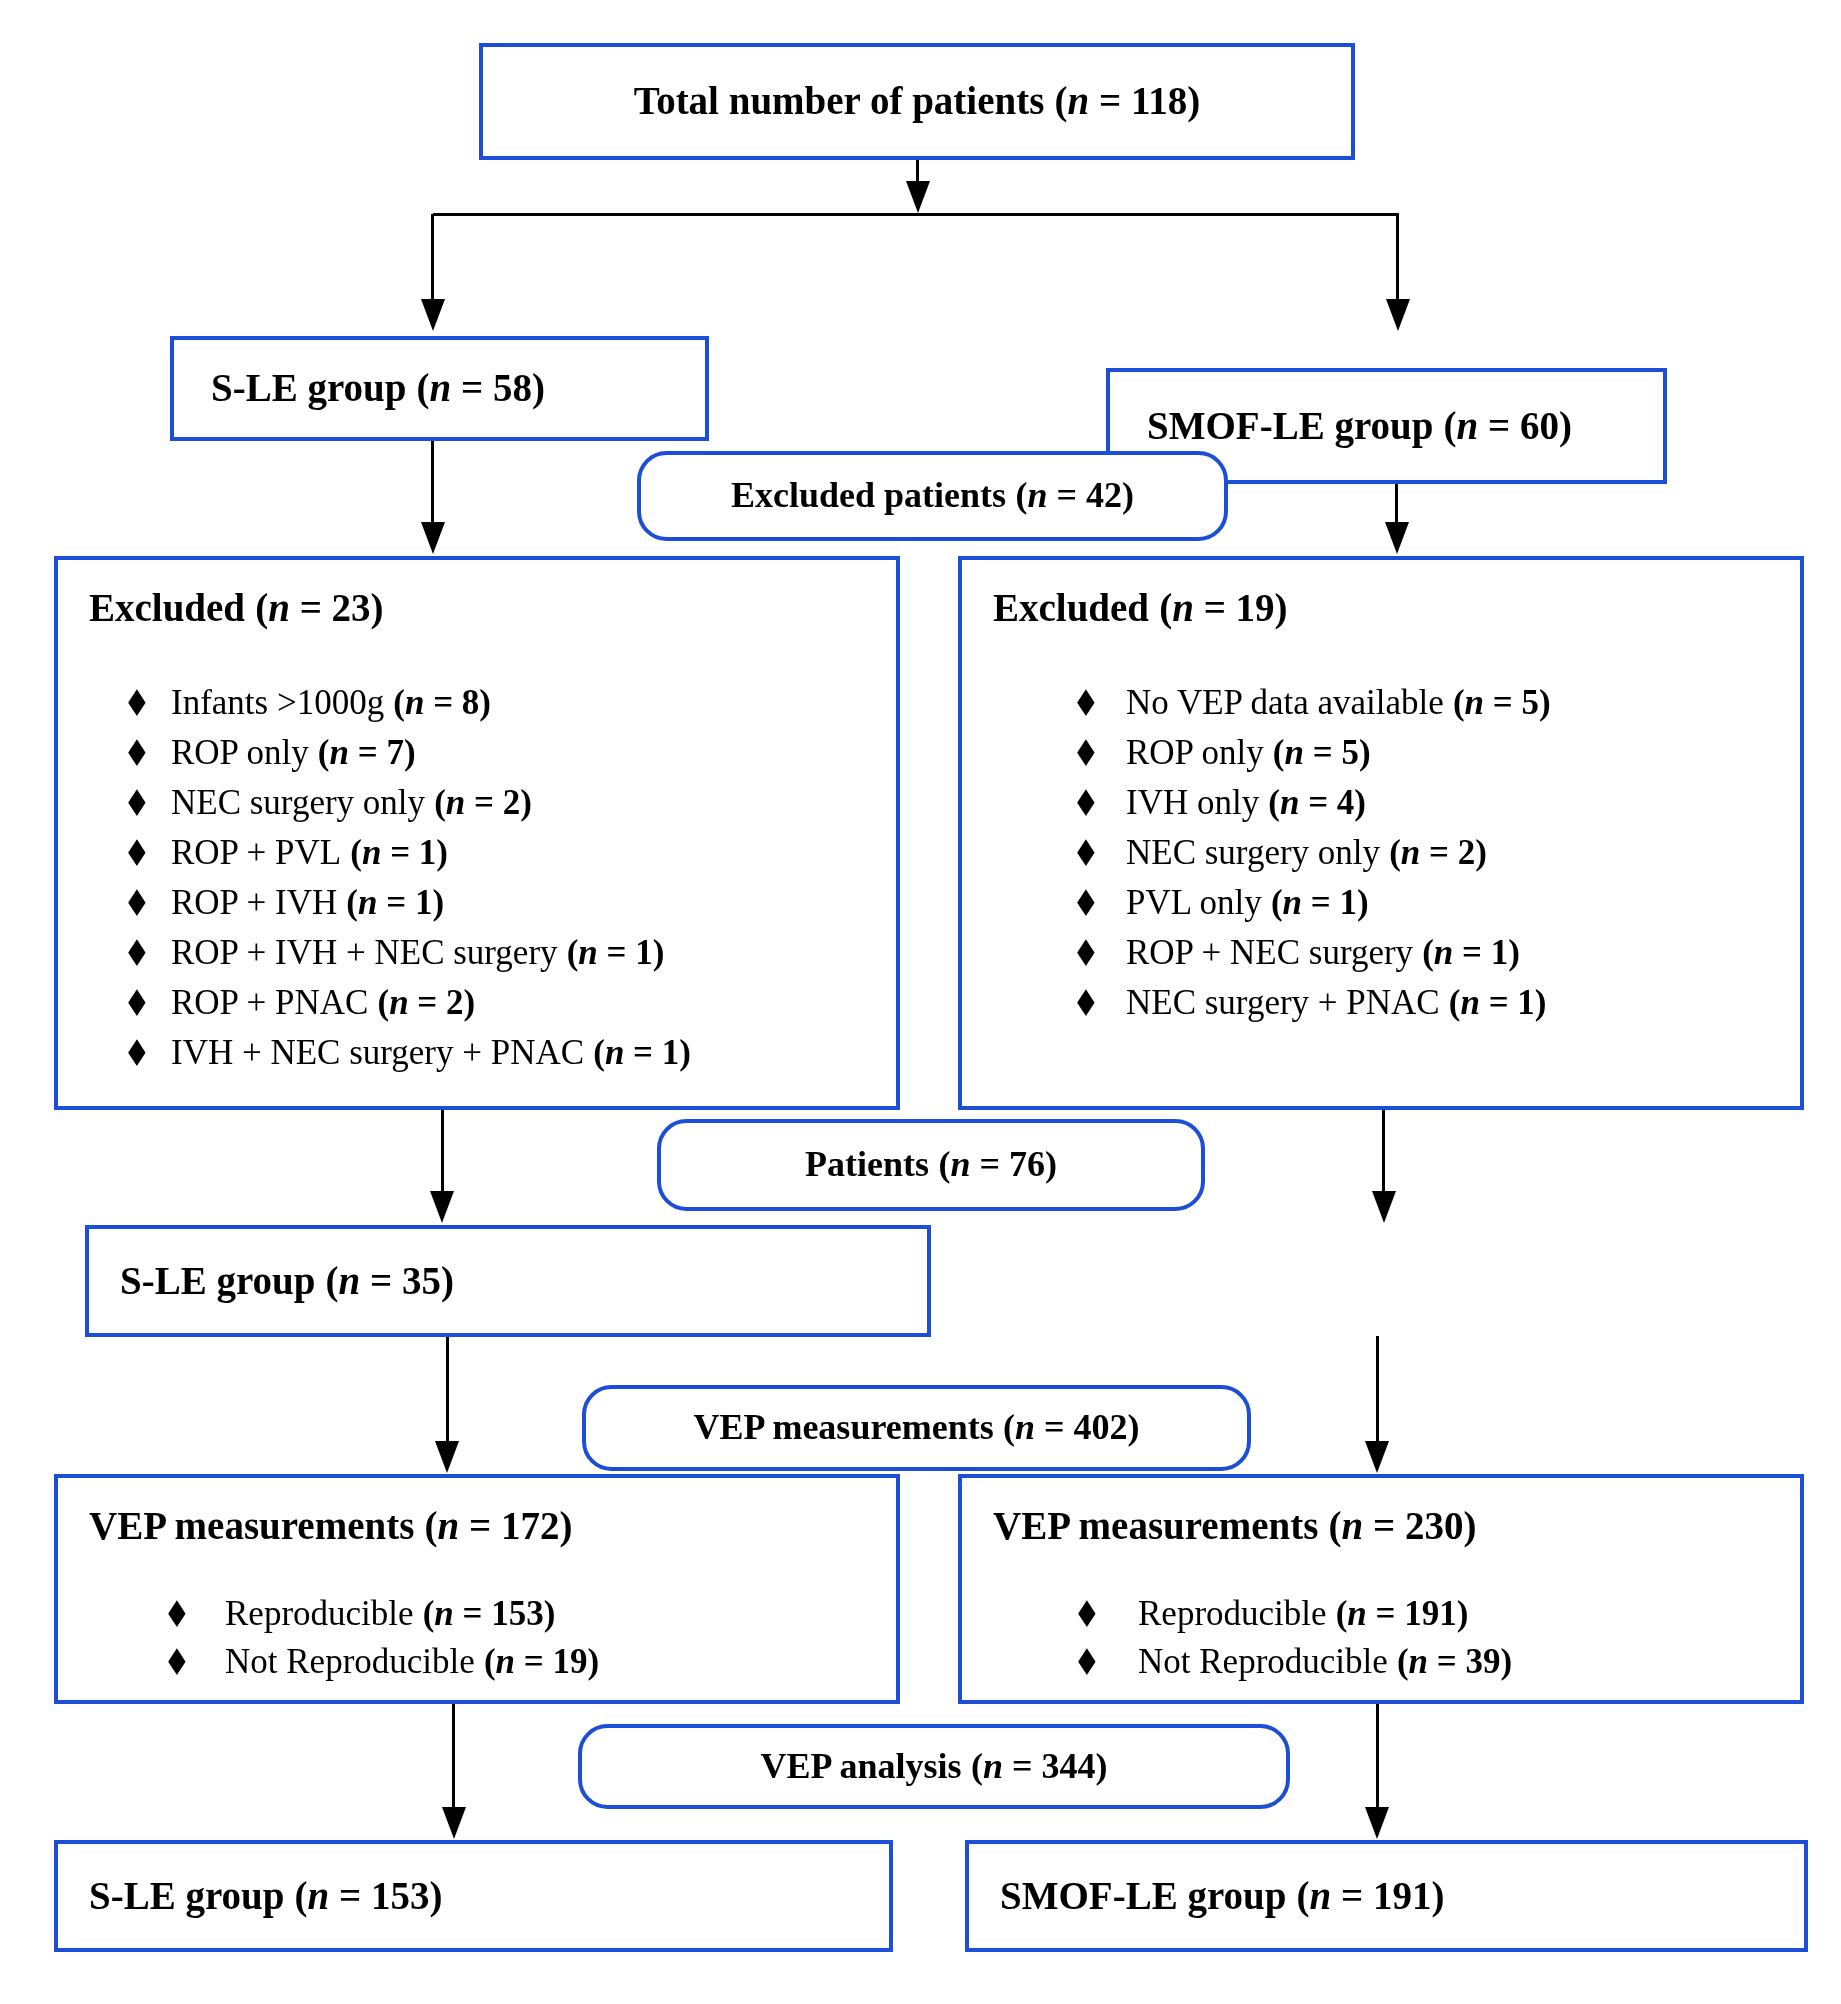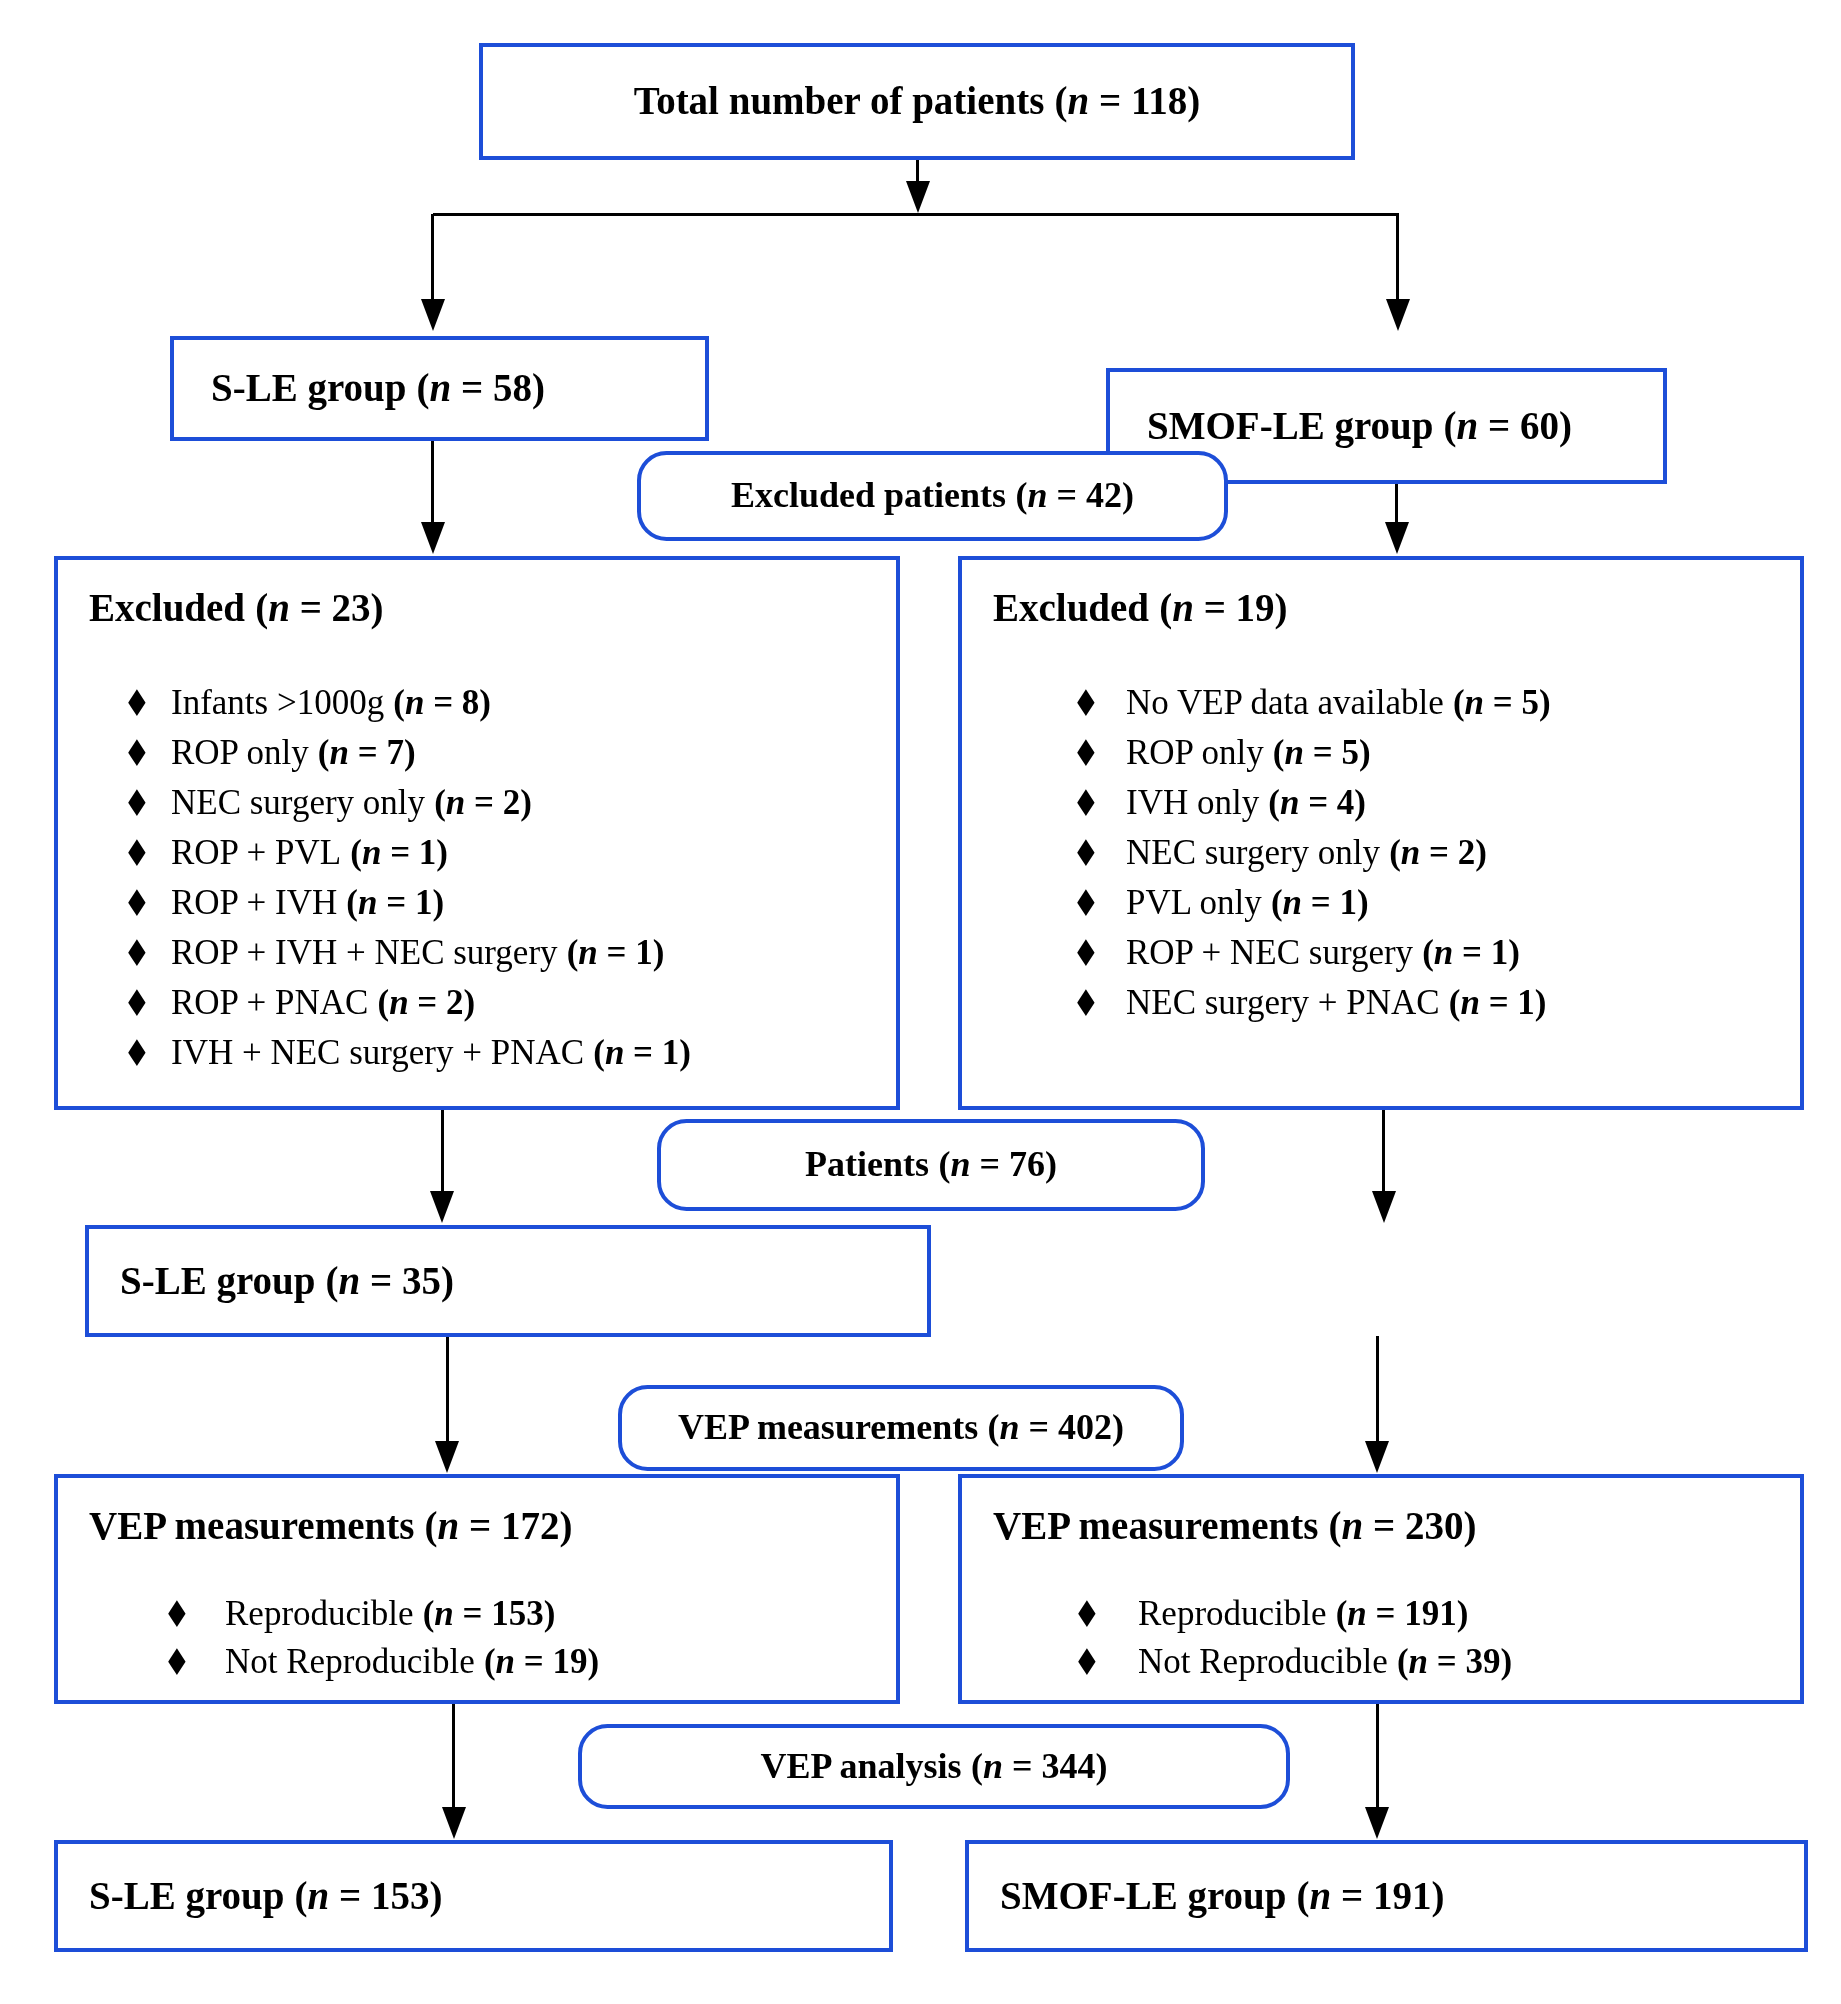--- a/index.html
+++ b/index.html
@@ -73,21 +73,21 @@
   
   .b-total   { left: 479px;  top: 43px;   width: 876px; height: 117px; }
   .b-sle58   { left: 170px;  top: 336px;  width: 539px;  height: 105px; padding-left: 37px; }
   .b-smof60  { left: 1106px; top: 332px;  width: 561px;  height: 116px; padding-left: 37px; margin-top: 36px; }
   .b-excl42  { left: 637px; top: 451px;  width: 591px; height: 90px; }
   .b-exclL   { left: 54px;   top: 556px;  width: 846px; height: 554px; padding-left: 22px; }
   .b-exclR   { left: 958px; top: 556px;  width: 846px; height: 554px; }
   .b-pat76   { left: 657px; top: 1119px; width: 548px;  height: 92px; }
   .b-sle35   { left: 54px;   top: 1225px; width: 846px; height: 112px; padding-left: 31px; margin-left: 31px; }
   .b-smof41  { left: 959px; top: 1225px; width: 846px; height: 112px; padding-left: 31px; }
-  .b-vep402  { left: 618px; top: 1385px; width: 566px; height: 86px; }
+  .b-vep402  { left: 582px; top: 1385px; width: 669px; height: 86px; }
   .b-vep172  { left: 54px;   top: 1474px; width: 846px; height: 230px; }
   .b-vep230  { left: 958px; top: 1474px; width: 846px; height: 230px; }
   .b-vepan   { left: 578px; top: 1724px; width: 712px; height: 85px; }
   .b-sle153  { left: 54px;   top: 1840px; width: 839px; height: 112px; padding-left: 31px; }
   .b-smof191 { left: 965px; top: 1840px; width: 843px; height: 112px; padding-left: 31px; }
 
   
   .list-exclL  { left: 65px; top: 118px; }
   .list-exclL .item { height: 50px; }
   .list-exclL .bullet-glyph { width: 48px; }

